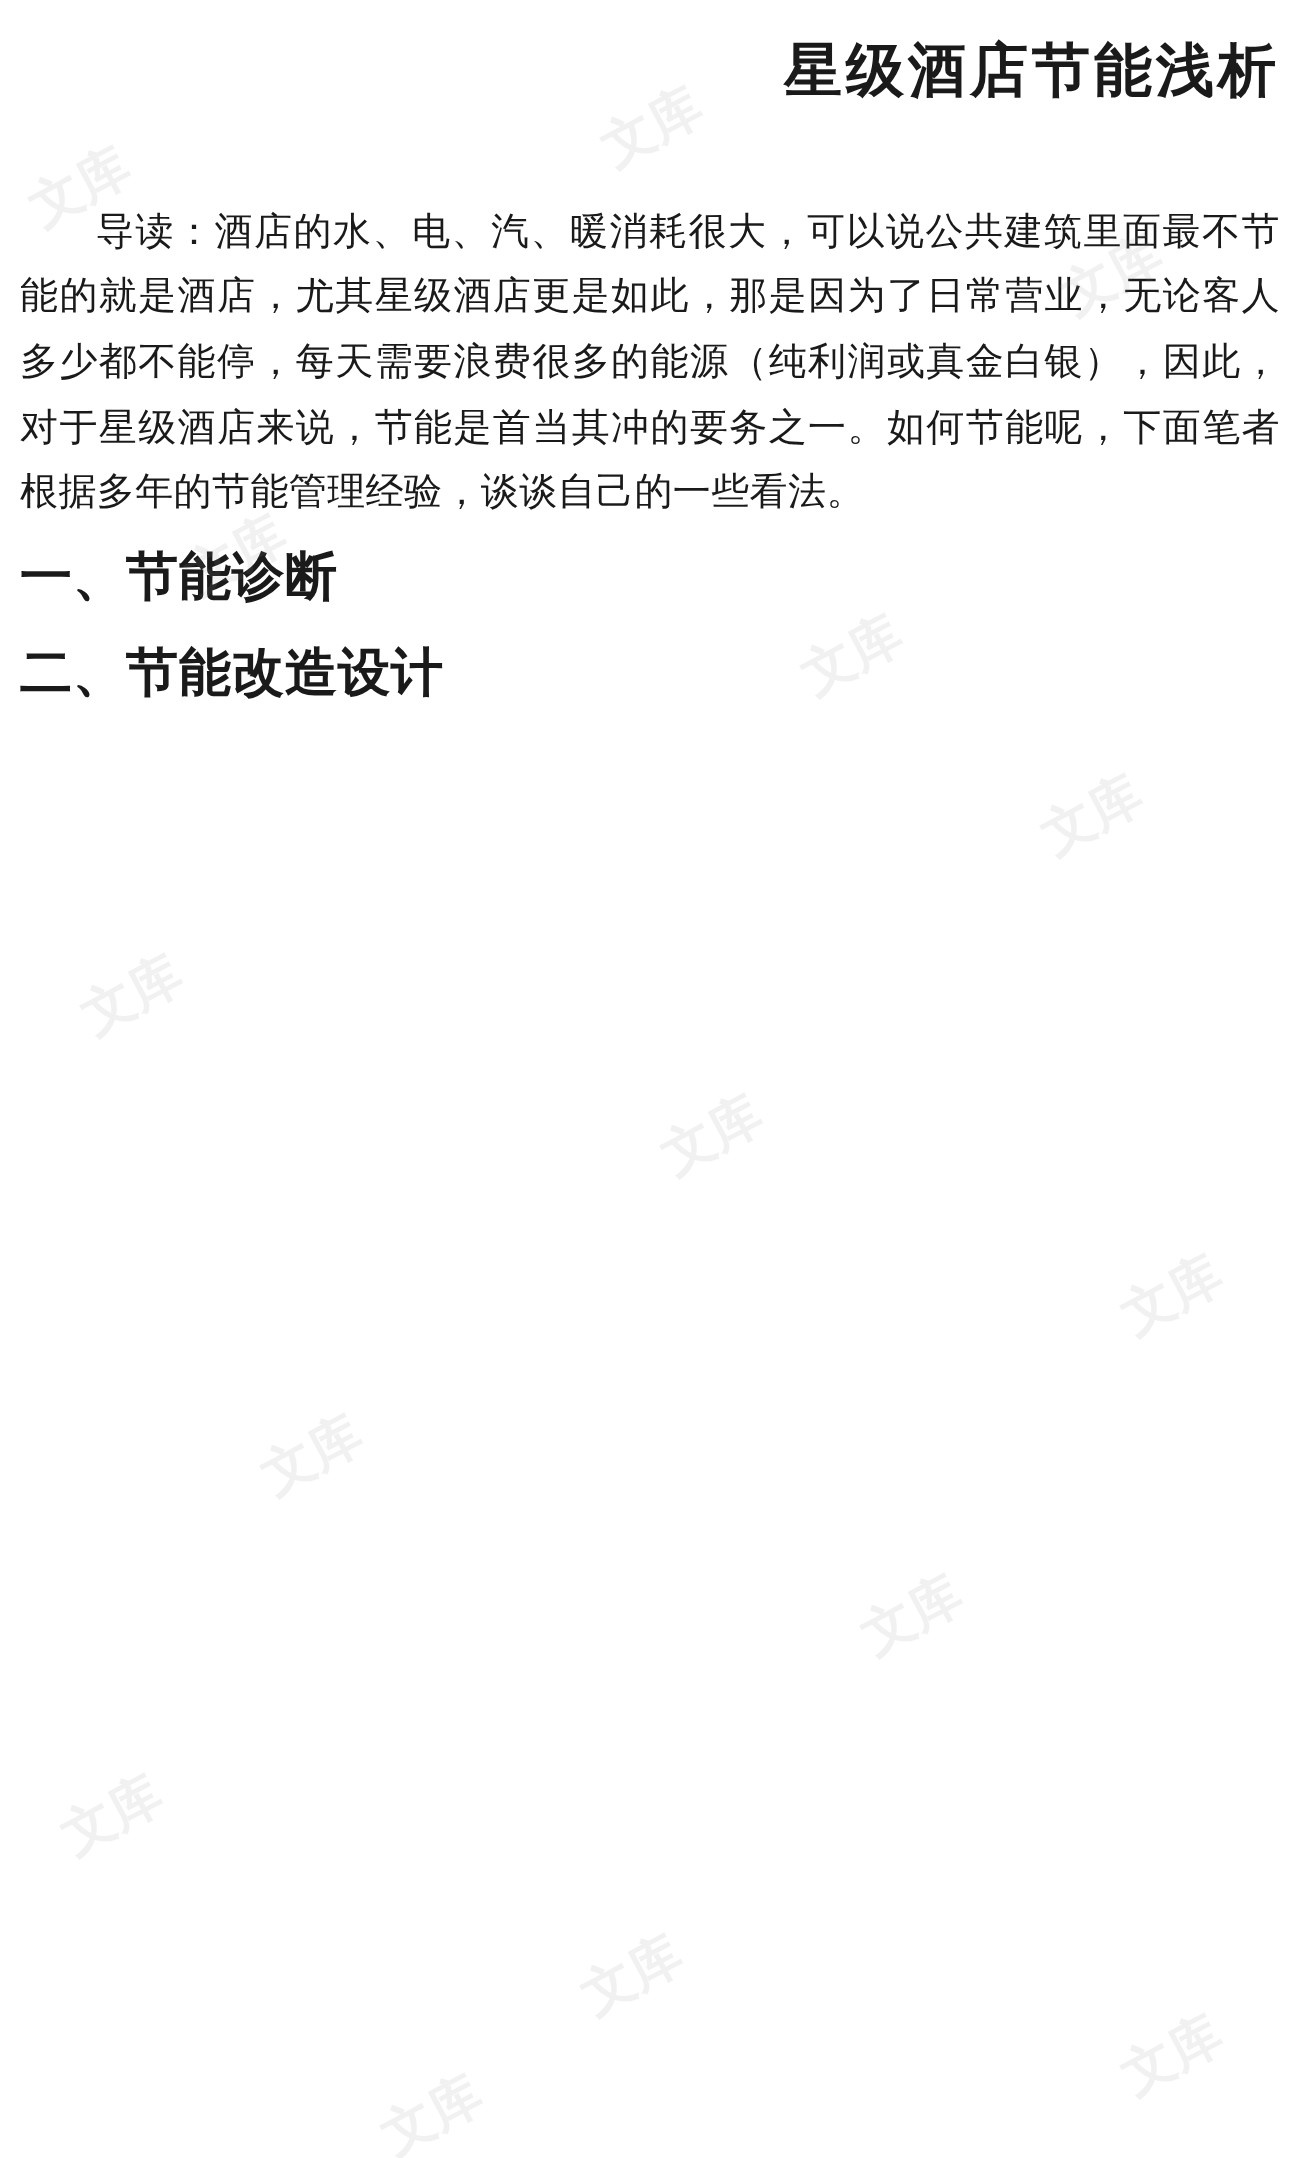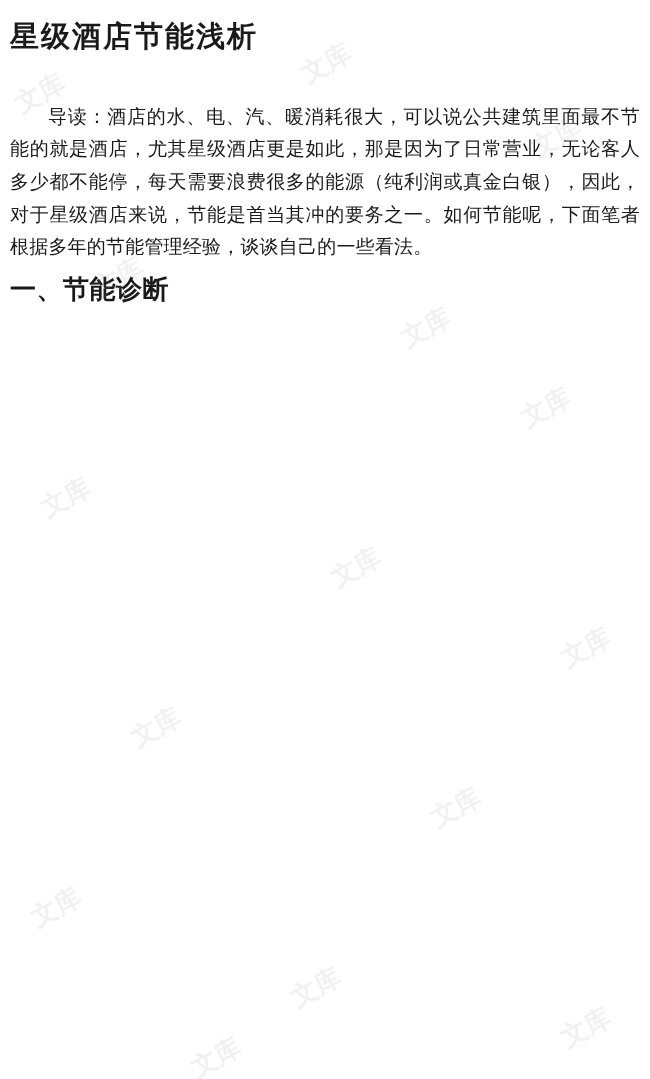--- a/index.html
+++ b/index.html
@@ -16,21 +16,21 @@
   }
   .page {
     position: relative;
     width: 650px;
     height: 1079px;
     box-sizing: border-box;
     padding: 0 10px;
     background: #fff;
   }
   .doc-title {
-    text-align: left;
+    text-align: right;
     font-size: 29px;
     font-weight: bold;
     letter-spacing: 2px;
     margin: 10px 0 0 0;
     padding-top: 8px;
     line-height: 1.3;
     font-family: Liberation Sans, sans-serif;
   }
   .spacer-after-title {
     height: 44px;
@@ -105,15 +105,16 @@
   <div class="watermark wm15">文库</div>
 
   <h1 class="doc-title">星级酒店节能浅析</h1>
 
   <div class="spacer-after-title"></div>
 
   <p class="body-text indent">导读：酒店的水、电、汽、暖消耗很大，可以说公共建筑里面最不节能的就是酒店，尤其星级酒店更是如此，那是因为了日常营业，无论客人多少都不能停，每天需要浪费很多的能源（纯利润或真金白银），因此，对于星级酒店来说，节能是首当其冲的要务之一。如何节能呢，下面笔者根据多年的节能管理经验，谈谈自己的一些看法。</p>
 
   <h2 class="section">一、节能诊断</h2>
 
+  <h2 class="section">二、节能改造设计</h2>
 
 
 </div>
 
 </body></html>

